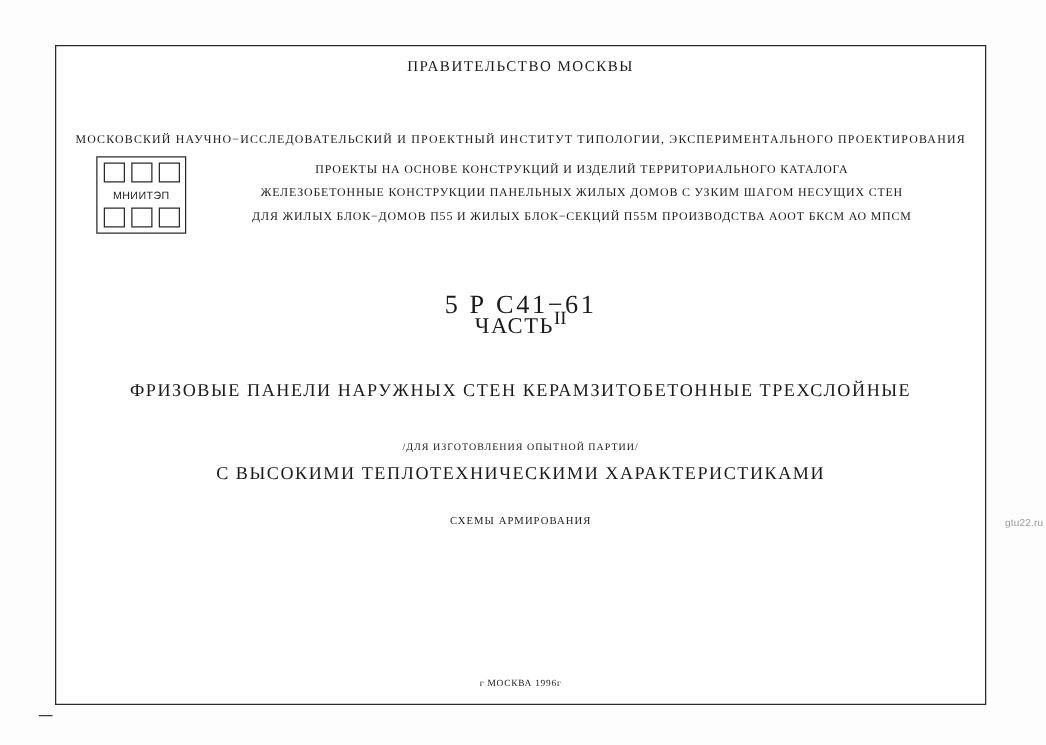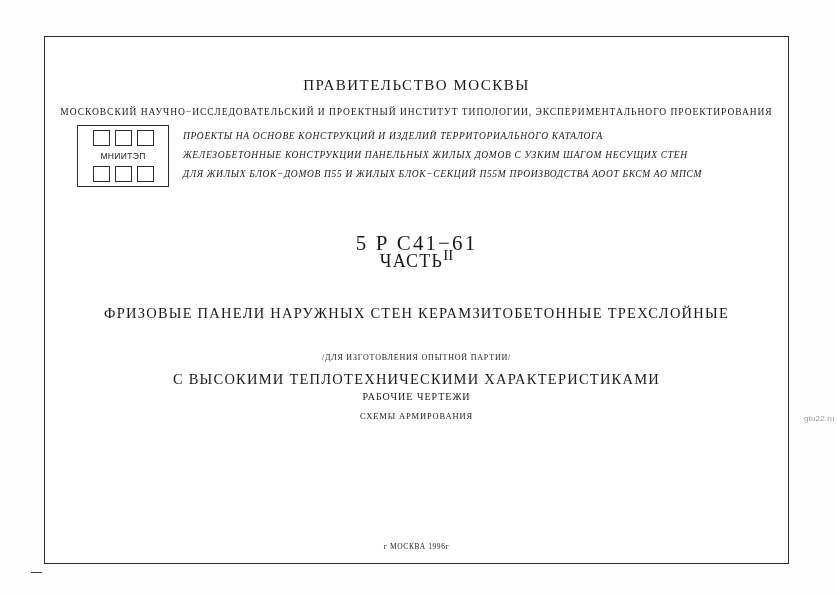--- a/index.html
+++ b/index.html
@@ -51,37 +51,37 @@
   .line-center {
     position: absolute;
     left: 0;
     width: 100%;
     text-align: center;
     letter-spacing: 0.06em;
     white-space: nowrap;
   }
 
   .t-gov {
-    top: 40px;
-    font-size: 15px;
+    top: 9px;
+    font-size: 12px;
     letter-spacing: 0.10em;
   }
   .t-institute {
     top: 55px;
     font-size: 9.5px;
     letter-spacing: 0.10em;
     margin-top: 15px;
   }
 
   
   .logo {
     position: absolute;
     left: 32px;
     top: 88px;
-    width: 92px;
+    width: 72px;
     height: 62px;
     border: 1.3px solid #2b2b2b;
     box-sizing: border-box;
     display: flex;
     flex-direction: column;
     justify-content: space-between;
     align-items: center;
     padding: 4px 0;
   }
   .logo-row {
@@ -100,27 +100,26 @@
   .logo-text {
     font-size: 8.5px;
     letter-spacing: 0.04em;
     line-height: 10px;
     font-family: "Liberation Sans", sans-serif;
   }
 
   
   .desc {
     position: absolute;
-    left: 138px;
+    left: 118px;
     right: 20px;
-    text-align: left;
+    text-align: center;
     font-size: 9.5px;
     letter-spacing: 0.07em;
     white-space: nowrap;
-    font-style: italic;
   }
   .desc-1 { top: 94px; }
   .desc-2 { top: 113px; }
   .desc-3 { top: 132px; }
 
   .t-code {
     top: 194px;
     font-size: 21px;
     letter-spacing: 0.10em;
     font-family: "Liberation Serif", serif;
@@ -215,21 +214,20 @@
       <div class="line-center t-part">
         <span>ЧАСТЬ</span><sup>II</sup>
       </div>
 
       <div class="line-center t-title1">ФРИЗОВЫЕ ПАНЕЛИ НАРУЖНЫХ СТЕН КЕРАМЗИТОБЕТОННЫЕ ТРЕХСЛОЙНЫЕ</div>
       <div class="line-center t-title2">С ВЫСОКИМИ ТЕПЛОТЕХНИЧЕСКИМИ ХАРАКТЕРИСТИКАМИ</div>
 
       <div class="line-center t-sub1">/ДЛЯ ИЗГОТОВЛЕНИЯ  ОПЫТНОЙ  ПАРТИИ/</div>
       <div class="line-center t-sub2">СХЕМЫ АРМИРОВАНИЯ</div>
 
-      <div class="line-center t-working">РАБОЧИЕ ЧЕРТЕЖИ</div>
 
       <div class="line-center t-city">г МОСКВА 1996г</div>
 
     </div>
   </div>
 
   <div class="watermark">gtu22.ru</div>
 
 </div>
 

